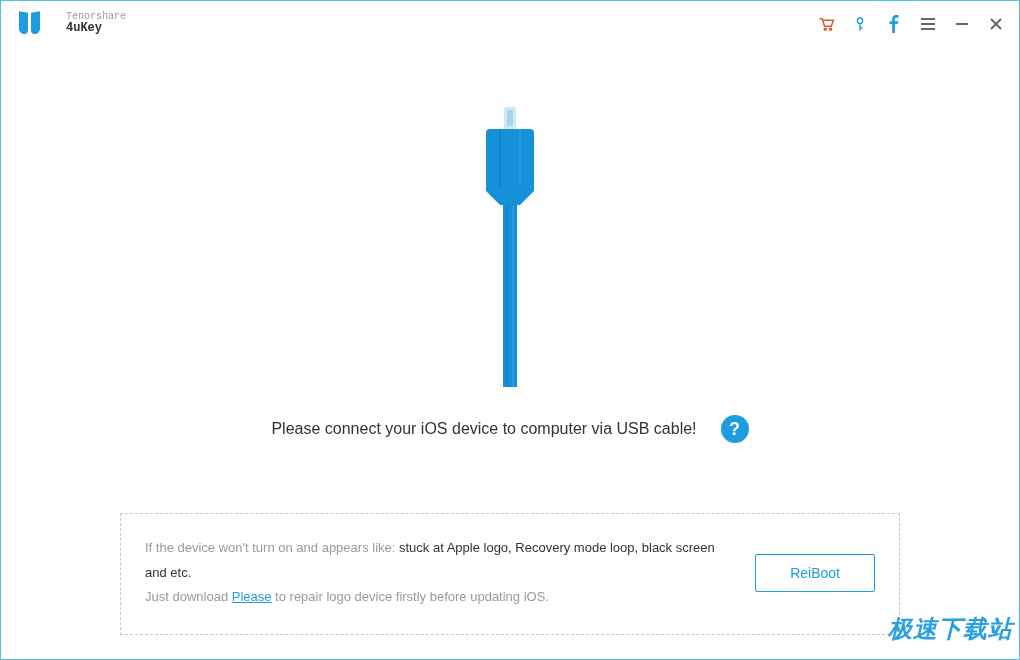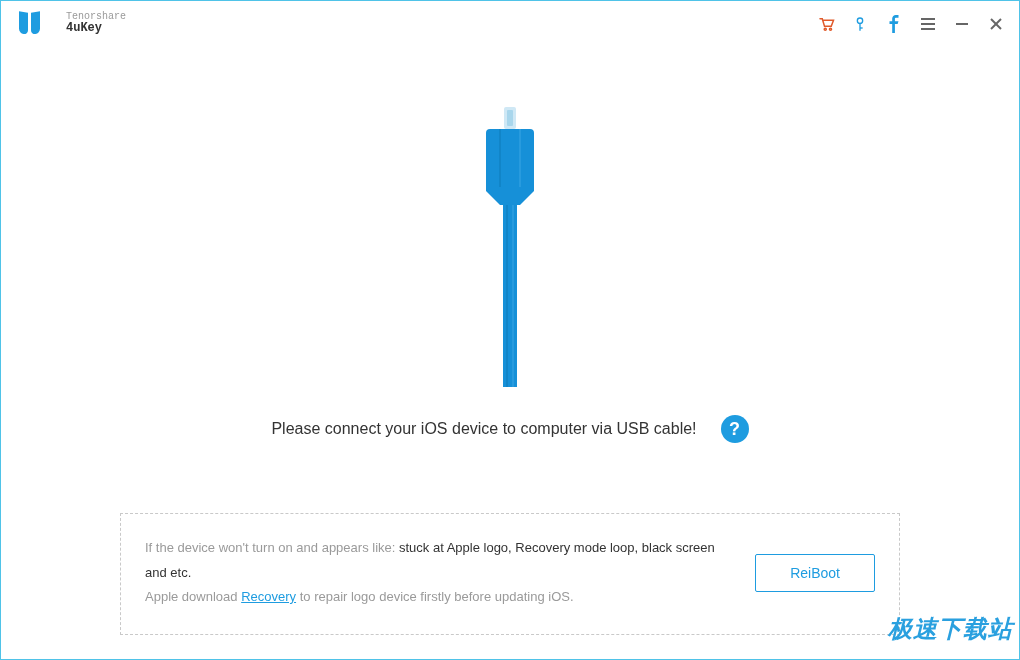--- a/index.html
+++ b/index.html
@@ -202,19 +202,19 @@
   </div>
 
   <div class="prompt-line">
     <span class="prompt-text">Please connect your iOS device to computer via USB cable!</span>
     <div class="help-circle">?</div>
   </div>
 
   <div class="hint-box">
     <div class="hint-text">
       <span class="gray">If the device won't turn on and appears like:</span><span> stuck at Apple logo, Recovery mode loop, black screen and etc.</span><br>
-      <span class="gray">Apple download </span><a>Recovery</a><span class="gray"> to repair logo device firstly before updating iOS.</span>
+      <span class="gray">Just download </span><a>Please</a><span class="gray"> to repair logo device firstly before updating iOS.</span>
     </div>
     <button class="download-btn">ReiBoot</button>
   </div>
 </div>
 
 <div class="watermark">极速下载站</div>
 
 </body></html>

